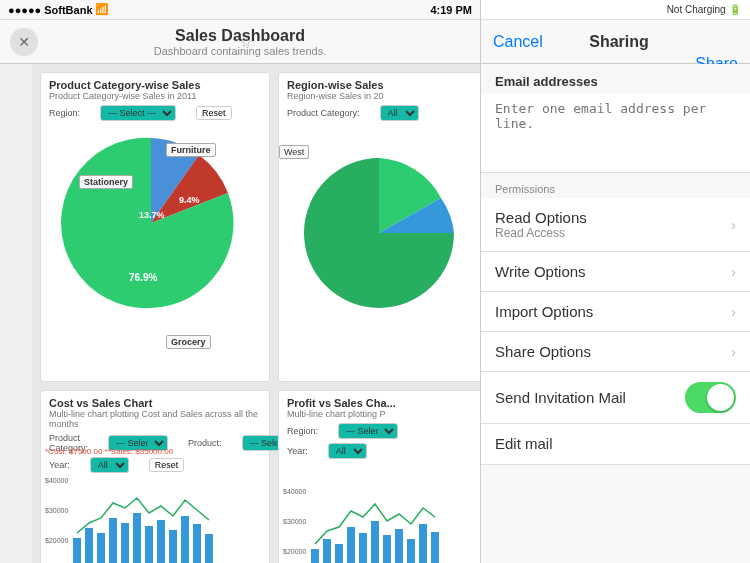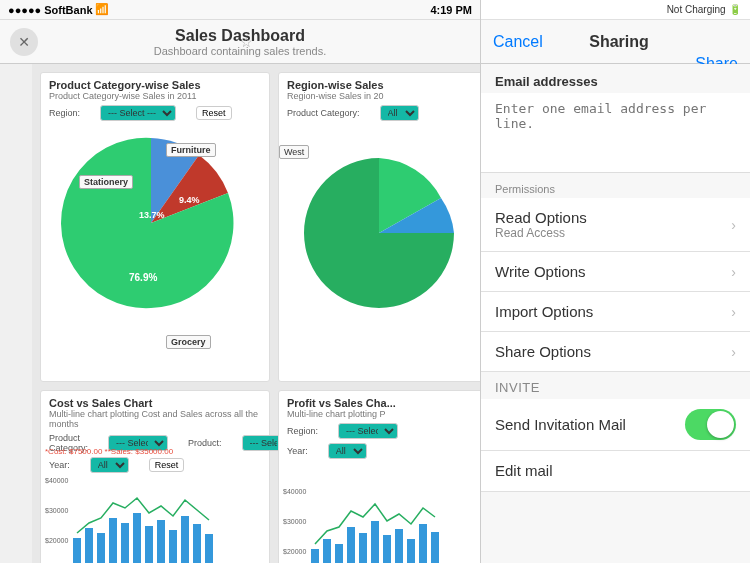--- a/index.html
+++ b/index.html
@@ -352,21 +352,20 @@
       <span class="menu-item-chevron">›</span>
     </div>
 
     
     <div class="menu-item">
       <div class="menu-item-label">Share Options</div>
       <span class="menu-item-chevron">›</span>
     </div>
 
     
-    <div class="invite-section-header">Invite</div>
 
     
     <div class="toggle-container">
       <span class="toggle-label">Send Invitation Mail</span>
       <div class="toggle-switch">
         <div class="toggle-knob"></div>
       </div>
     </div>
 
     

